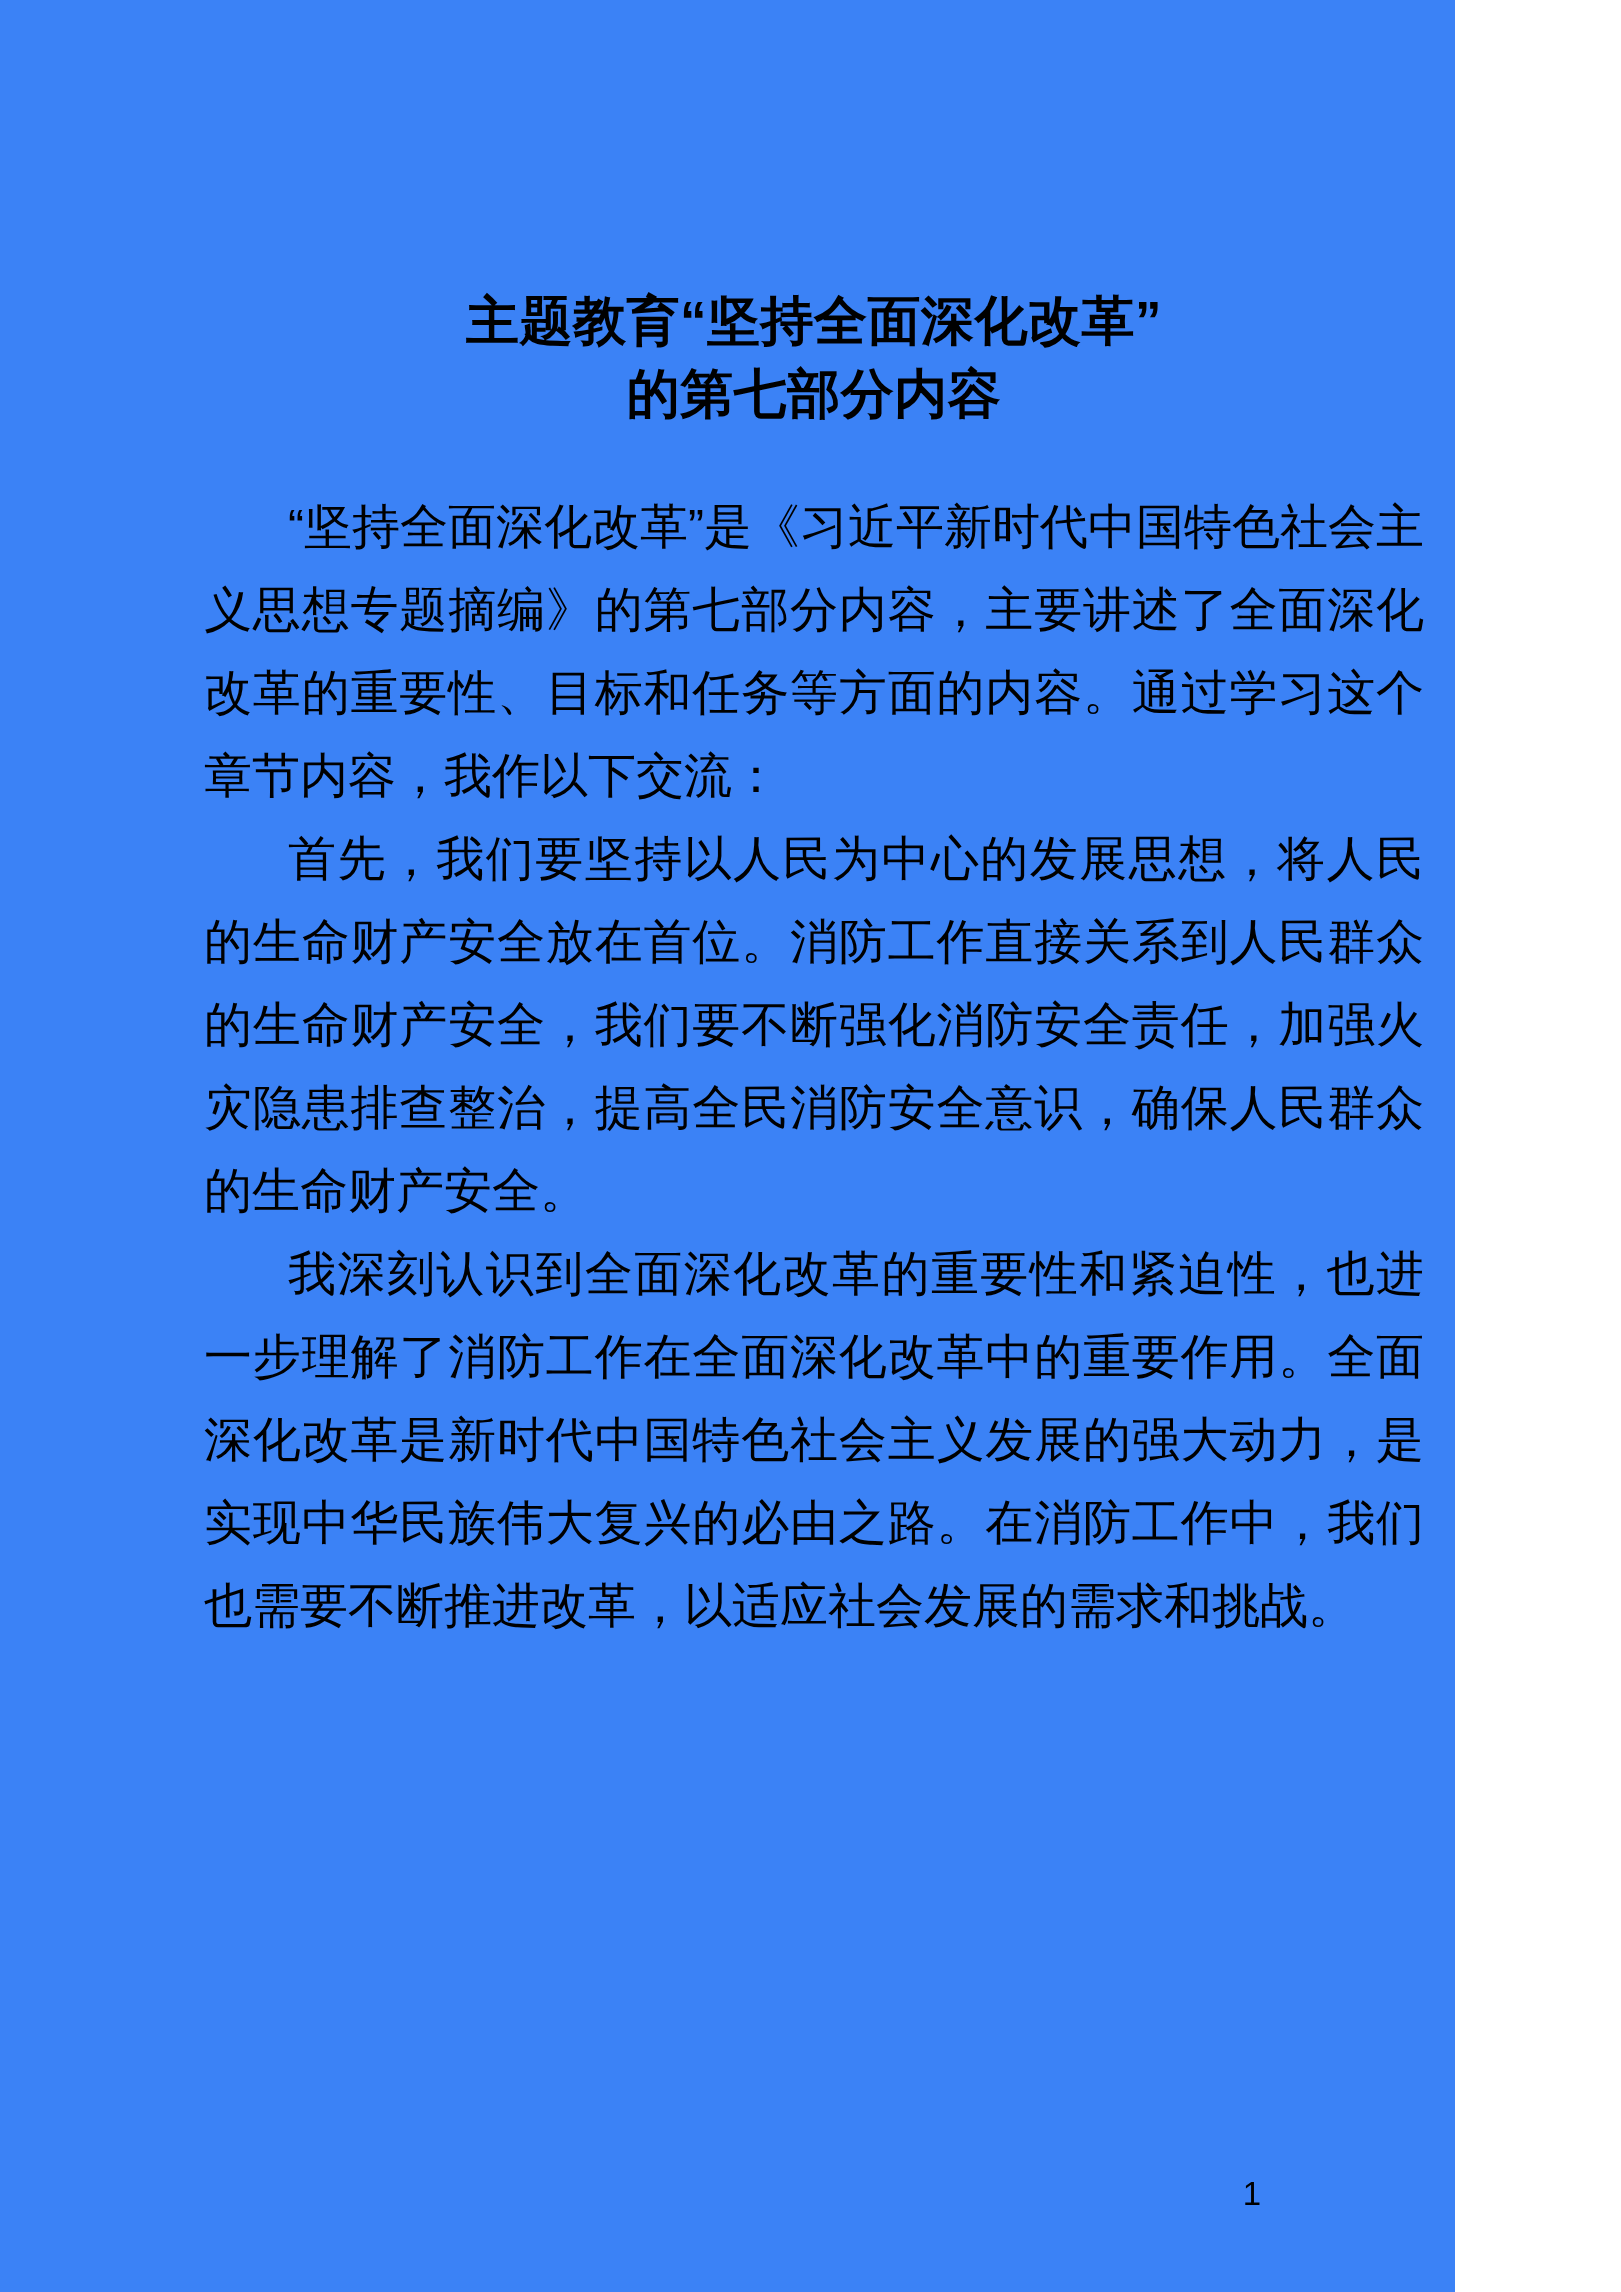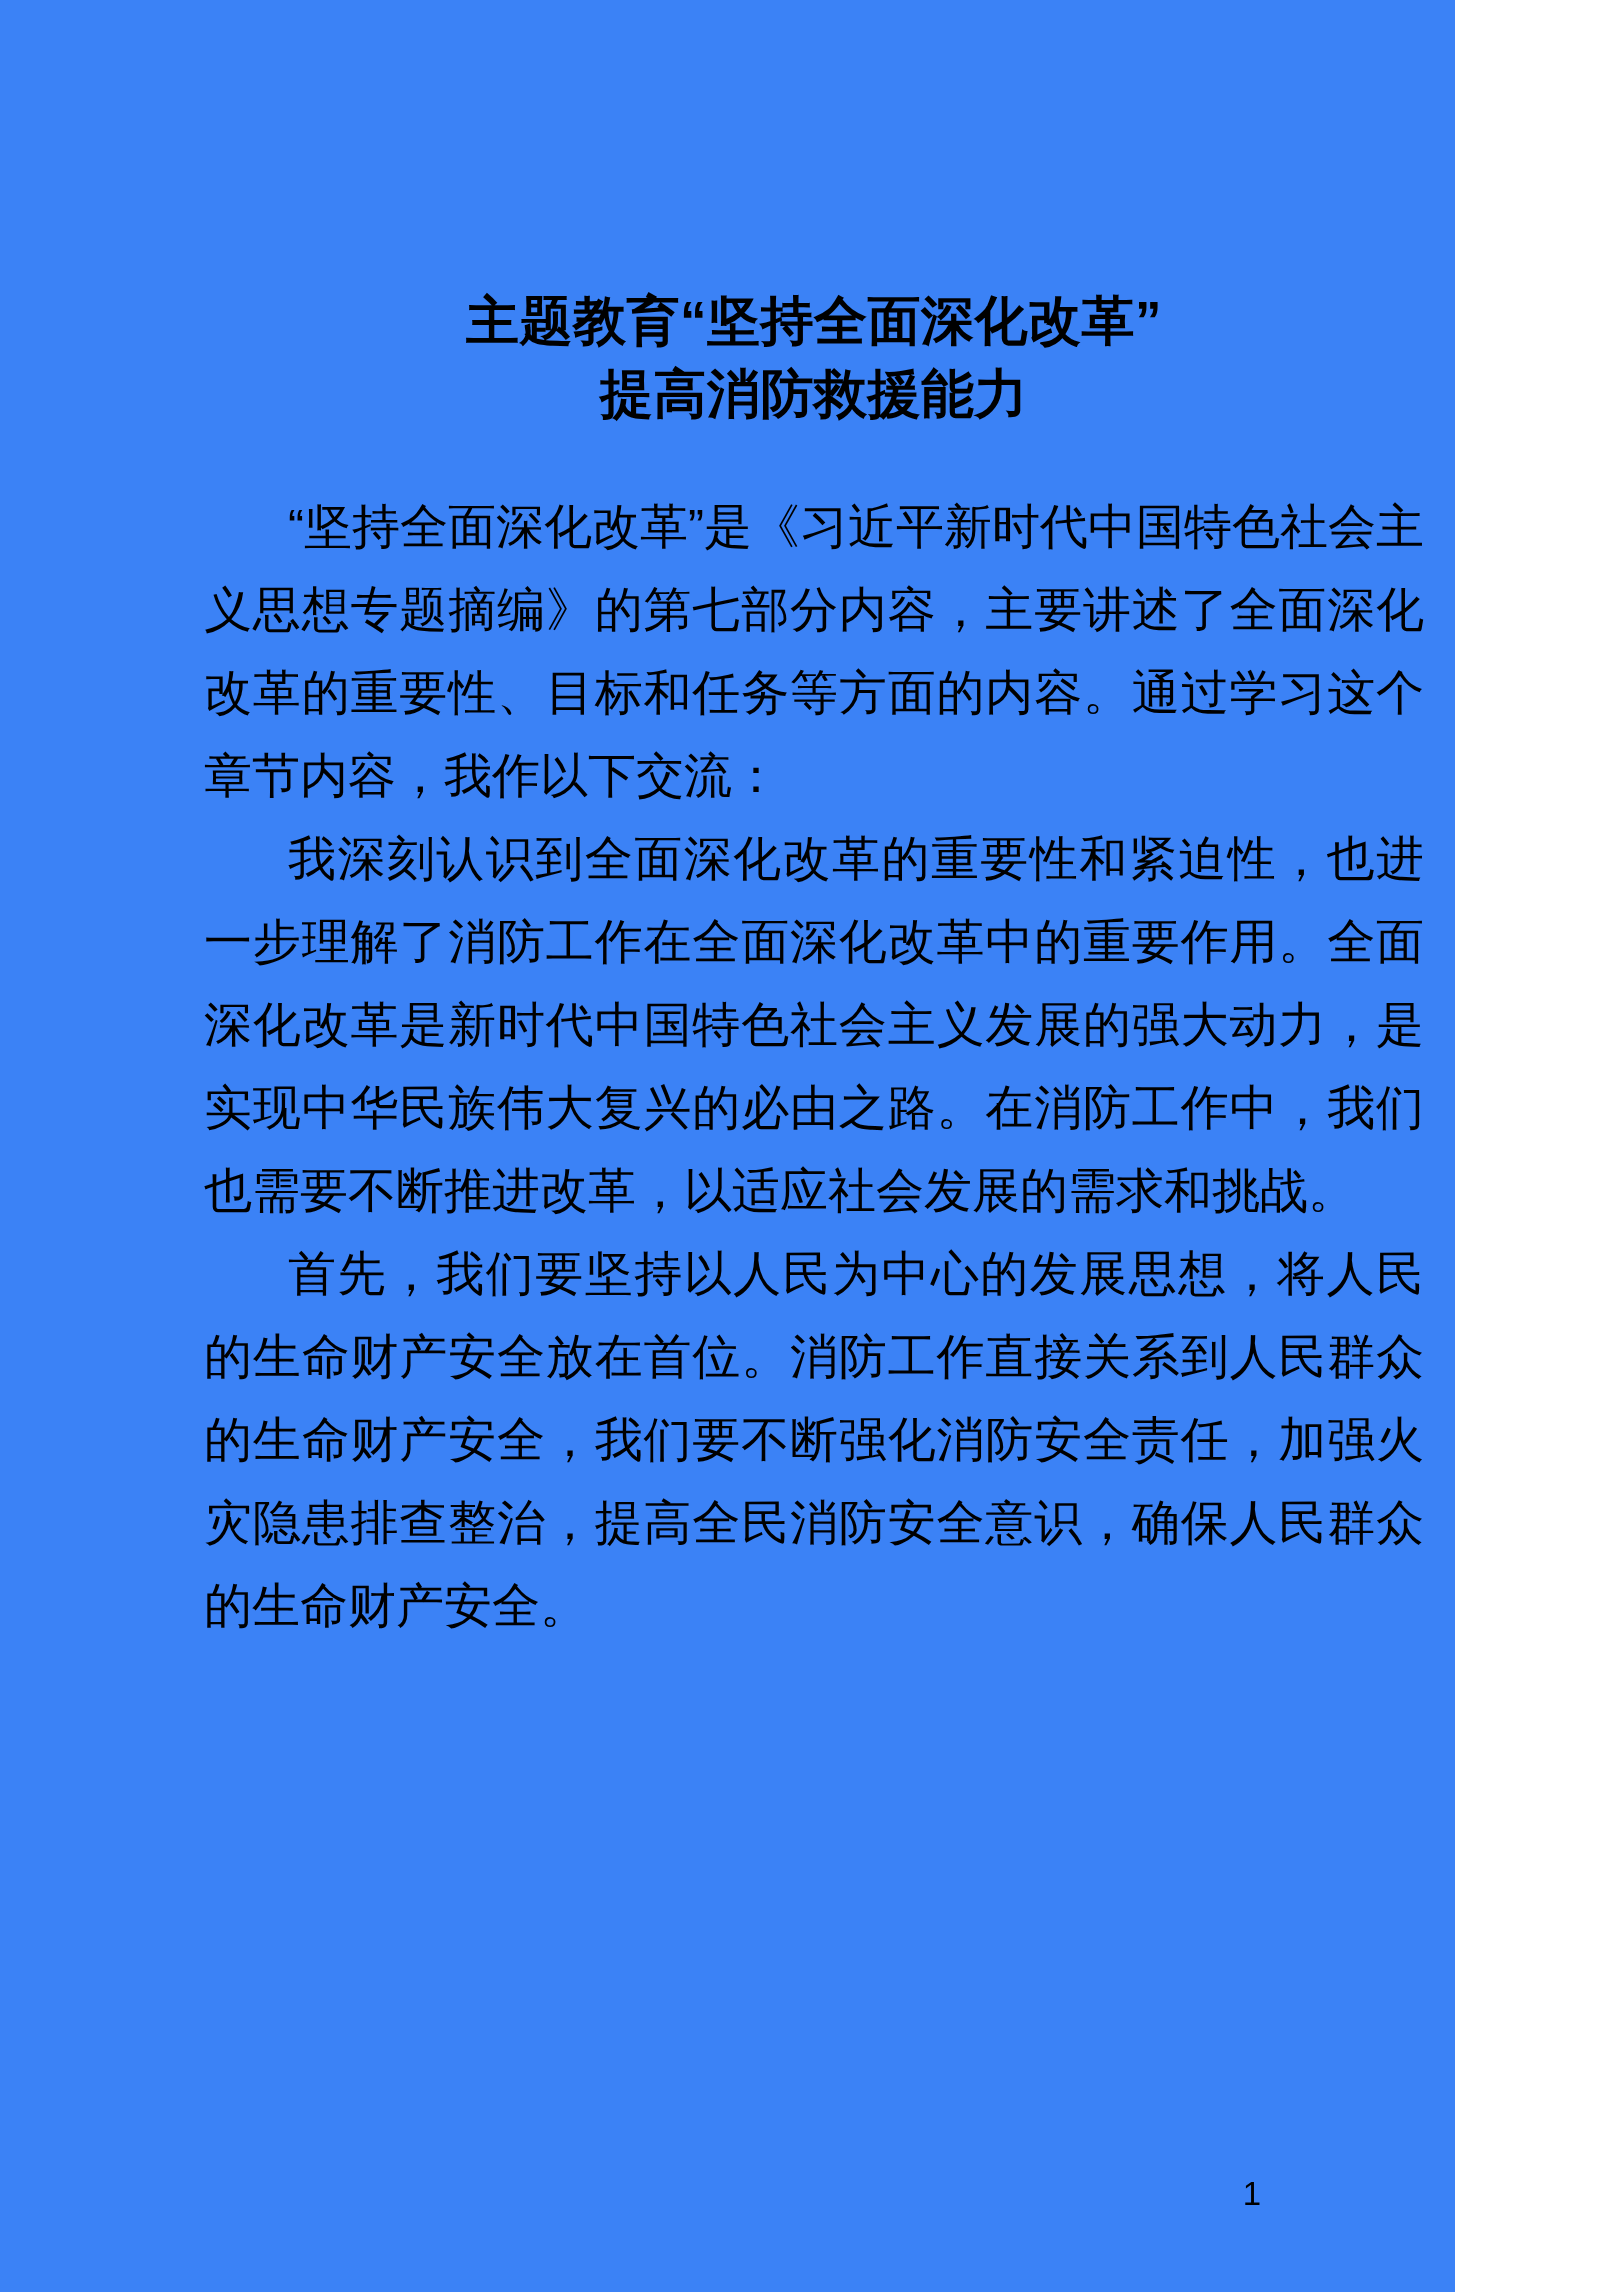--- a/index.html
+++ b/index.html
@@ -66,27 +66,27 @@
 </style>
 </head>
 <body>
 
 <div class="page">
 
   <div class="content">
 
     <h1 class="doc-title">
       <span class="title-line">主题教育“坚持全面深化改革”</span>
-      <span class="title-line">提高消防救援能力</span>
+      <span class="title-line">的第七部分内容</span>
     </h1>
 
     <div class="body-block">
       <p class="para">“坚持全面深化改革”是《习近平新时代中国特色社会主义思想专题摘编》的第七部分内容，主要讲述了全面深化改革的重要性、目标和任务等方面的内容。通过学习这个章节内容，我作以下交流：</p>
+      <p class="para">首先，我们要坚持以人民为中心的发展思想，将人民的生命财产安全放在首位。消防工作直接关系到人民群众的生命财产安全，我们要不断强化消防安全责任，加强火灾隐患排查整治，提高全民消防安全意识，确保人民群众的生命财产安全。</p>
       <p class="para">我深刻认识到全面深化改革的重要性和紧迫性，也进一步理解了消防工作在全面深化改革中的重要作用。全面深化改革是新时代中国特色社会主义发展的强大动力，是实现中华民族伟大复兴的必由之路。在消防工作中，我们也需要不断推进改革，以适应社会发展的需求和挑战。</p>
-      <p class="para">首先，我们要坚持以人民为中心的发展思想，将人民的生命财产安全放在首位。消防工作直接关系到人民群众的生命财产安全，我们要不断强化消防安全责任，加强火灾隐患排查整治，提高全民消防安全意识，确保人民群众的生命财产安全。</p>
     </div>
 
   </div>
 
   <div class="page-number">1</div>
 
 </div>
 
 
 </body></html>

